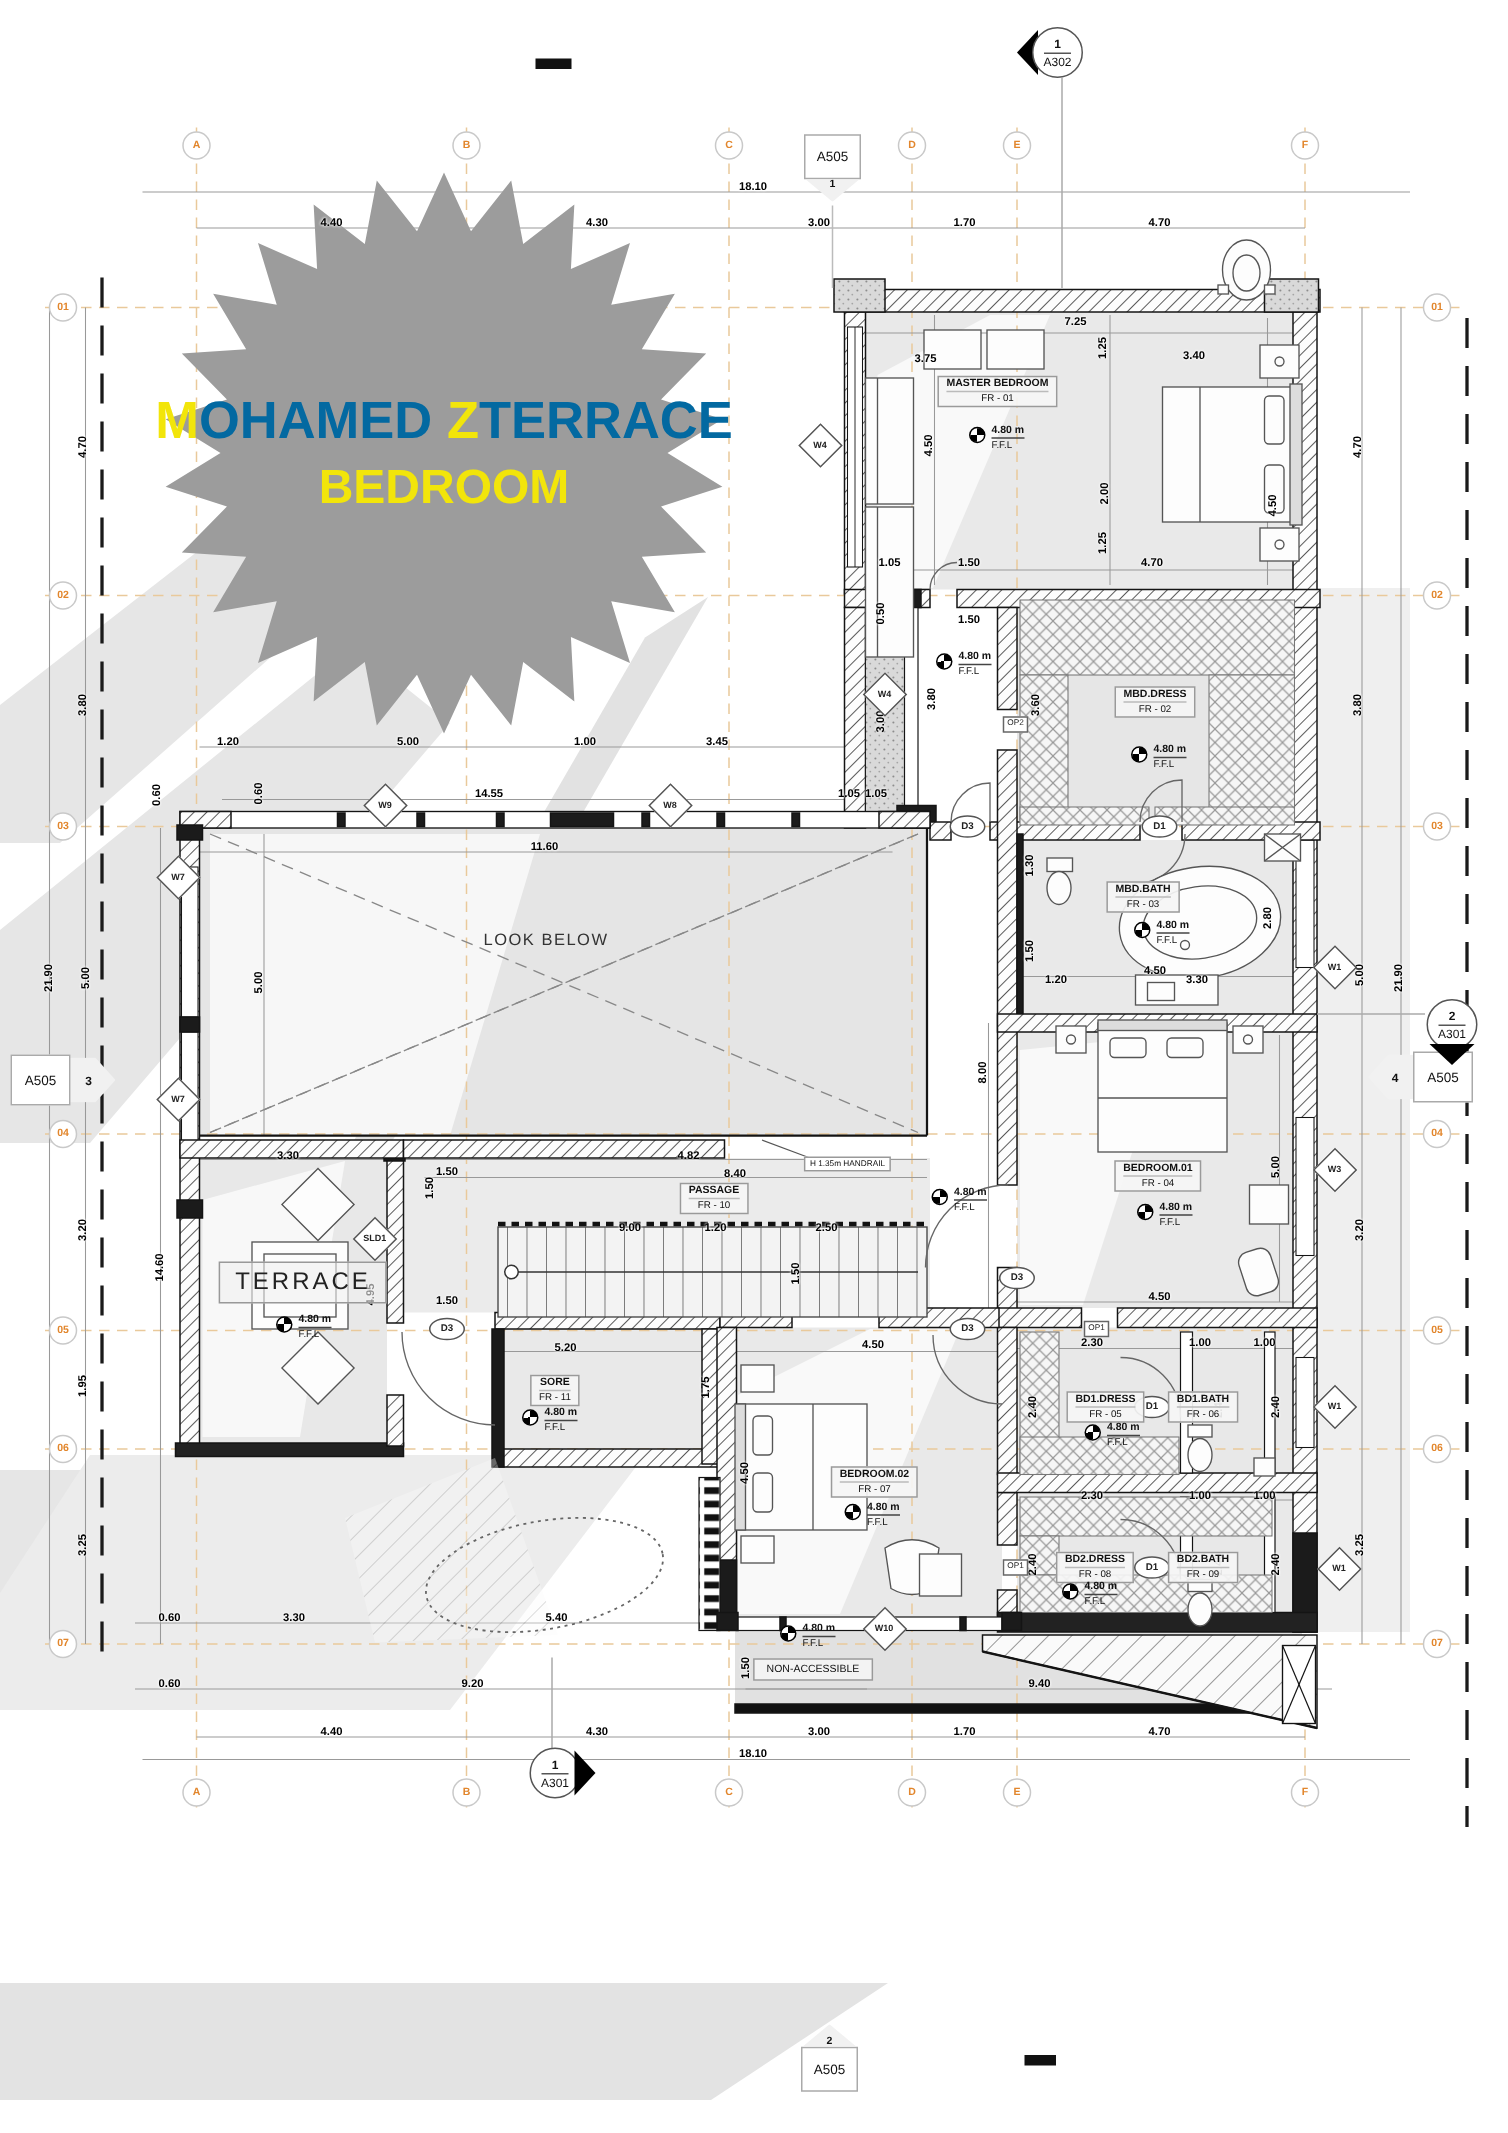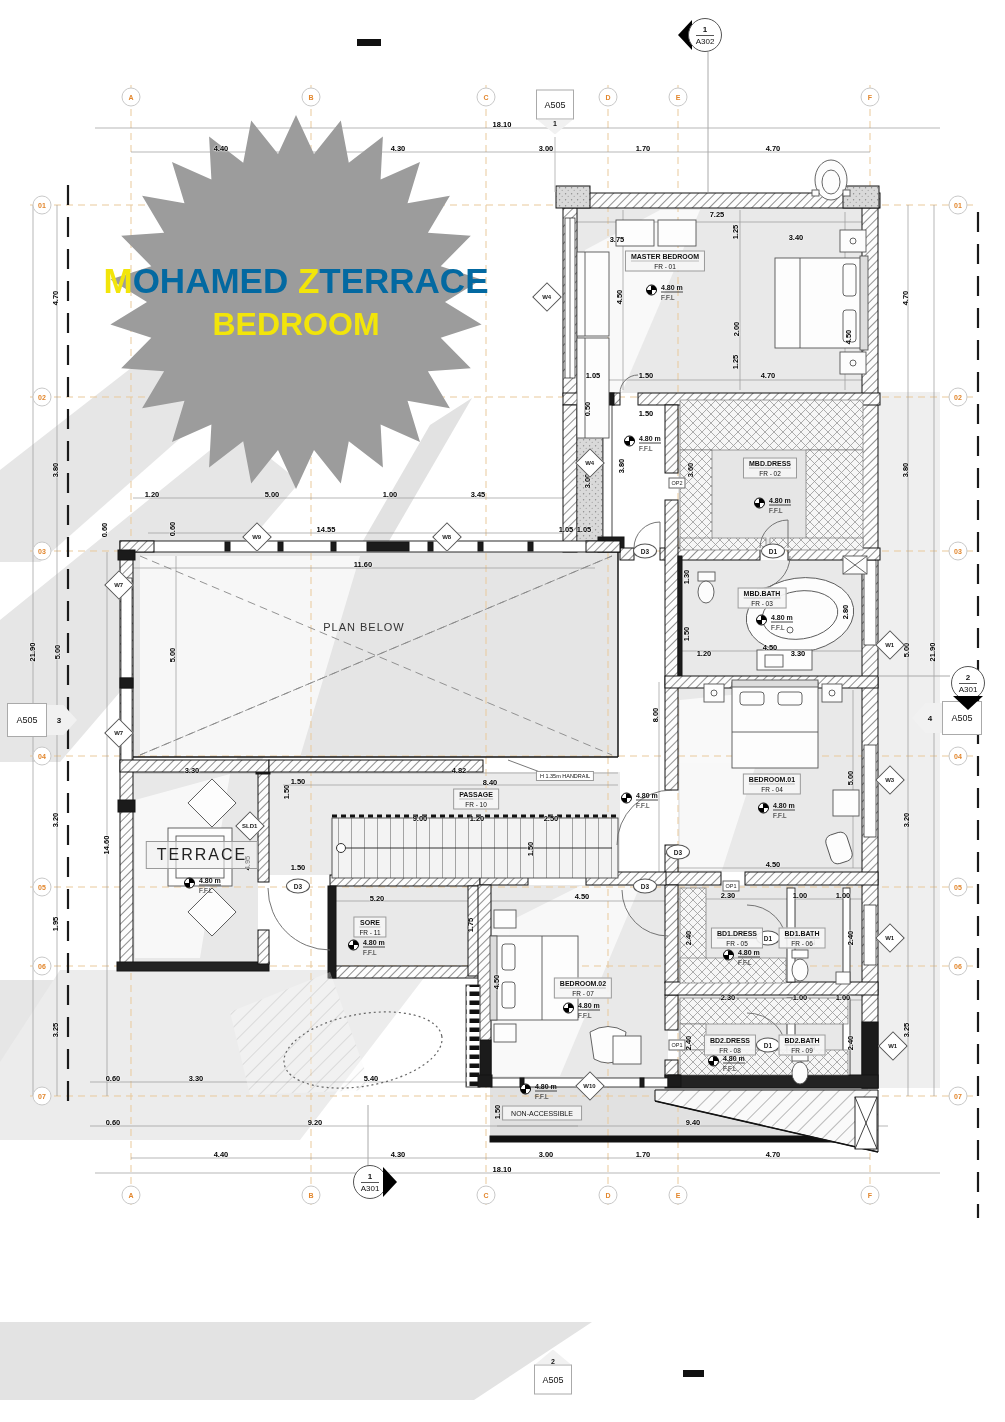--- a/index.html
+++ b/index.html
@@ -750,21 +750,21 @@
   </div>
       <div class="ffl" style="left: 352px; top: 947px;">
     <span class="ic"></span>
     <span class="tx">
           <span class="v">4.80 m</span>
           <span class="f">F.F.L</span>
         </span>
   </div>
     </div>
 
-<div class="lbl look-below" style="left:364px;top:627px">PLAN BELOW</div>
+<div class="lbl look-below" style="left:364px;top:627px">LOOK BELOW</div>
 <div class="lbl terrace" style="left:202px;top:855px">TERRACE</div>
 <div class="lbl nonacc" style="left:542px;top:1113px">NON-ACCESSIBLE</div>
 <div class="lbl handrail" style="left:565px;top:776px">H 1.35m HANDRAIL</div>
 
 <div class="marker" style="left:700px;top:35px">
   <div class="tri-left"></div>
   <div class="seccirc">
         <span class="n">1</span>
         <span class="s">A302</span>
       </div>

